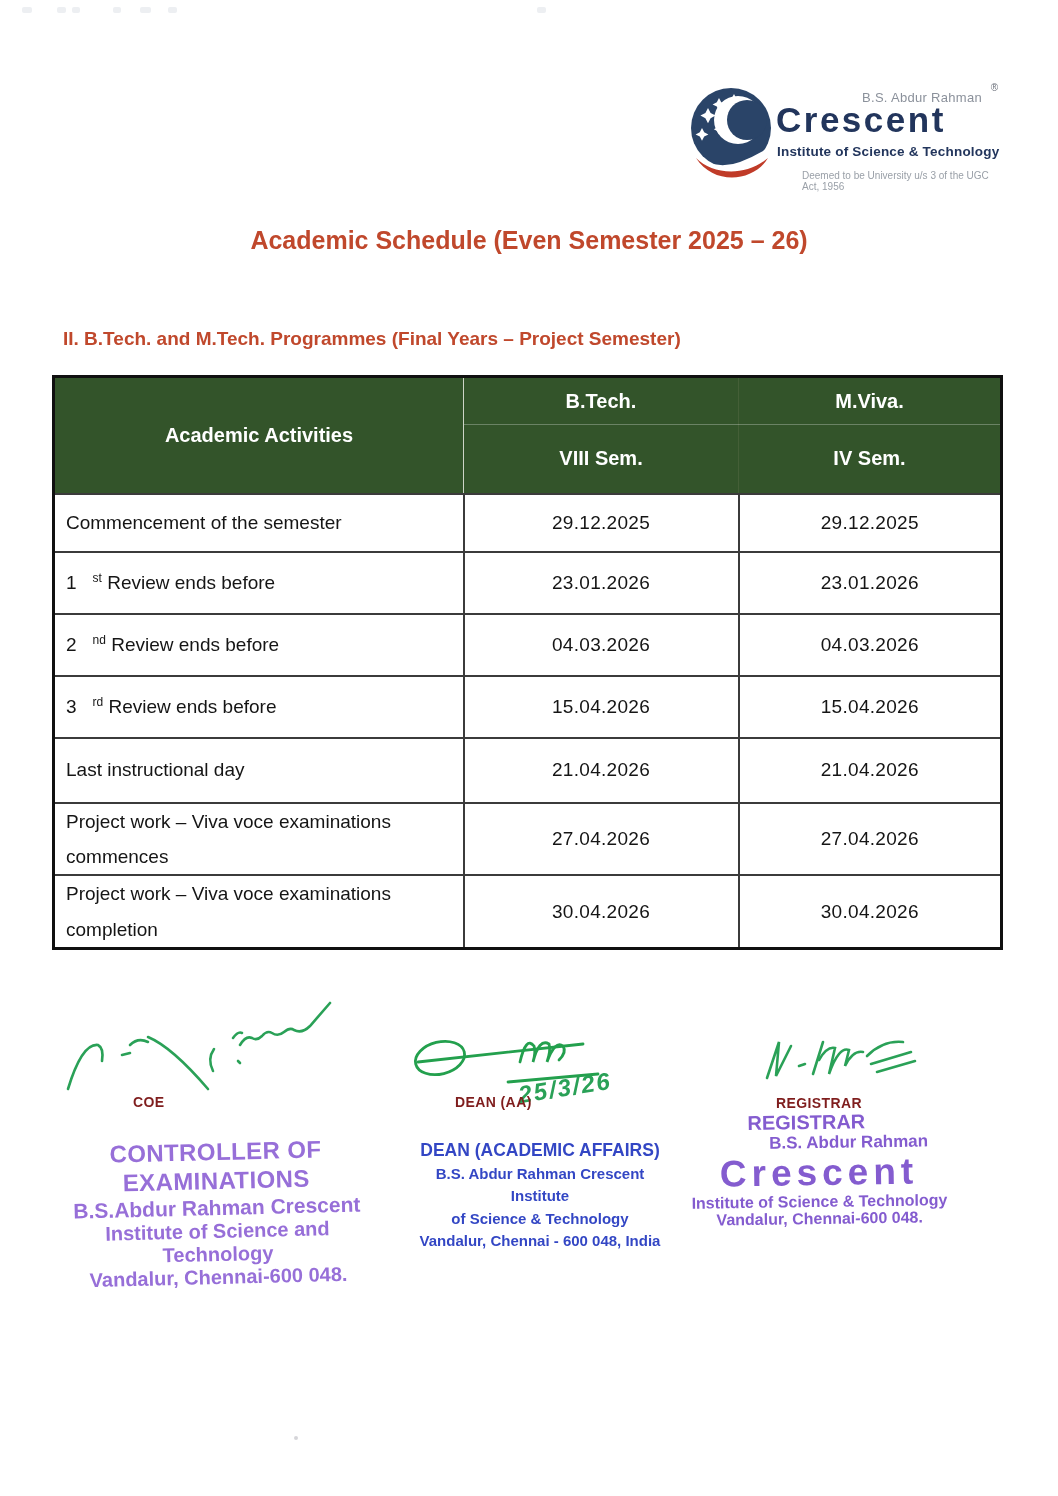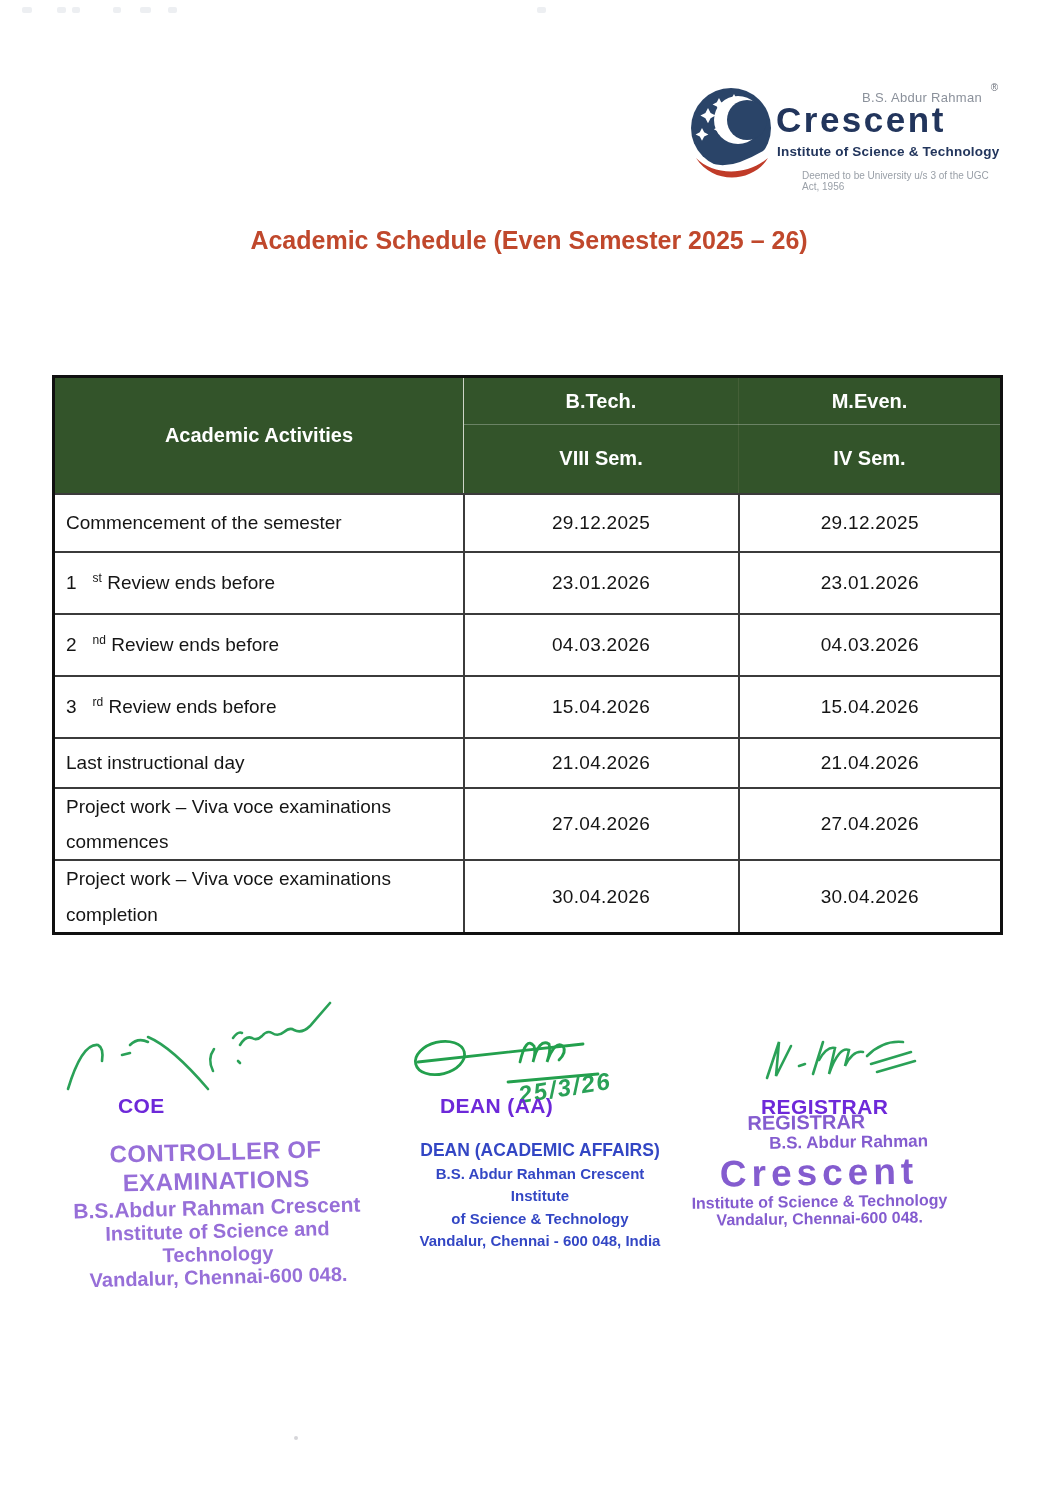--- a/index.html
+++ b/index.html
@@ -52,28 +52,28 @@
   thead th.dark-div{border-left:1.5px solid #1c2a16;}
   tbody td{background:#ffffff;border:2px solid #3b3b3b;font-size:19px;color:#151515;
     vertical-align:middle;}
   tbody td.activity{text-align:left;padding-left:11px;padding-right:8px;}
   tbody td.activity .lbl{white-space:pre-line;line-height:1.85;}
   tbody td.date{text-align:center;letter-spacing:.3px;}
   tbody tr:nth-child(1){height:58px;}
   tbody tr:nth-child(2){height:62px;}
   tbody tr:nth-child(3){height:62px;}
   tbody tr:nth-child(4){height:62px;}
-  tbody tr:nth-child(5){height:50px;}
+  tbody tr:nth-child(5){height:65px;}
   tbody tr:nth-child(6){height:72px;}
   tbody tr:nth-child(7){height:74px;}
   sup{font-size:12px;margin-left:16px;}
 
   
   .sig-svg{position:absolute;}
-  .sig-label{position:absolute;font-size:21px;font-weight:bold;color:#6d28d9;letter-spacing:.4px;}
+  .sig-label{position:absolute;font-size:14px;font-weight:bold;color:#7f1d1d;letter-spacing:.4px;margin-left:15px;}
   #label-coe{left:118px;top:1094px;}
   #label-dean{left:440px;top:1094px;}
   #label-registrar{left:761px;top:1095px;}
 
   .stamp{position:absolute;text-align:center;font-weight:bold;opacity:.93;}
   #stamp-coe{left:52px;top:1138px;width:330px;transform:rotate(-1.4deg);}
   #stamp-coe .l0{font-size:24px;letter-spacing:.4px;line-height:1.2;}
   #stamp-coe .l1{font-size:21px;line-height:1.15;}
   #stamp-coe .l2{font-size:20px;line-height:1.15;}
   #stamp-coe .l3{font-size:20px;line-height:1.15;}
@@ -126,33 +126,34 @@
       <path d="M8,72 C24,88 56,92 80,72 C66,96 26,100 8,72 Z" fill="#c03b28"></path>
     </svg>
     <span class="logo-brand-small">B.S. Abdur Rahman</span>
     <span class="logo-reg">®</span>
     <span class="logo-name">Crescent</span>
     <span class="logo-subtitle">Institute of Science &amp; Technology</span>
     <span class="logo-tagline">Deemed to be University u/s 3 of the UGC Act, 1956</span>
   </div>
 
   <div class="title-main">Academic Schedule (Even Semester 2025 – 26)</div>
+  <div class="section-heading">II.  B.Tech. and M.Tech. Programmes (Final Years – Project Semester)</div>
 
   <div class="table-wrap">
     <table class="schedule">
       <colgroup>
           <col class="c1">
           <col class="c2">
           <col class="c3">
         </colgroup>
       <thead>
         <tr class="hr1">
           <th rowspan="2" class="rowspan">Academic Activities</th>
           <th class="split">B.Tech.</th>
-          <th class="split dark-div">M.Even.</th>
+          <th class="split dark-div">M.Viva.</th>
         </tr>
         <tr class="hr2">
           <th>VIII  Sem.</th>
           <th class="dark-div">IV Sem.</th>
         </tr>
       </thead>
       <tbody id="table-body">
           <tr>
             <td class="activity"><span class="lbl">Commencement of the semester</span></td>
             <td class="date">29.12.2025</td>

